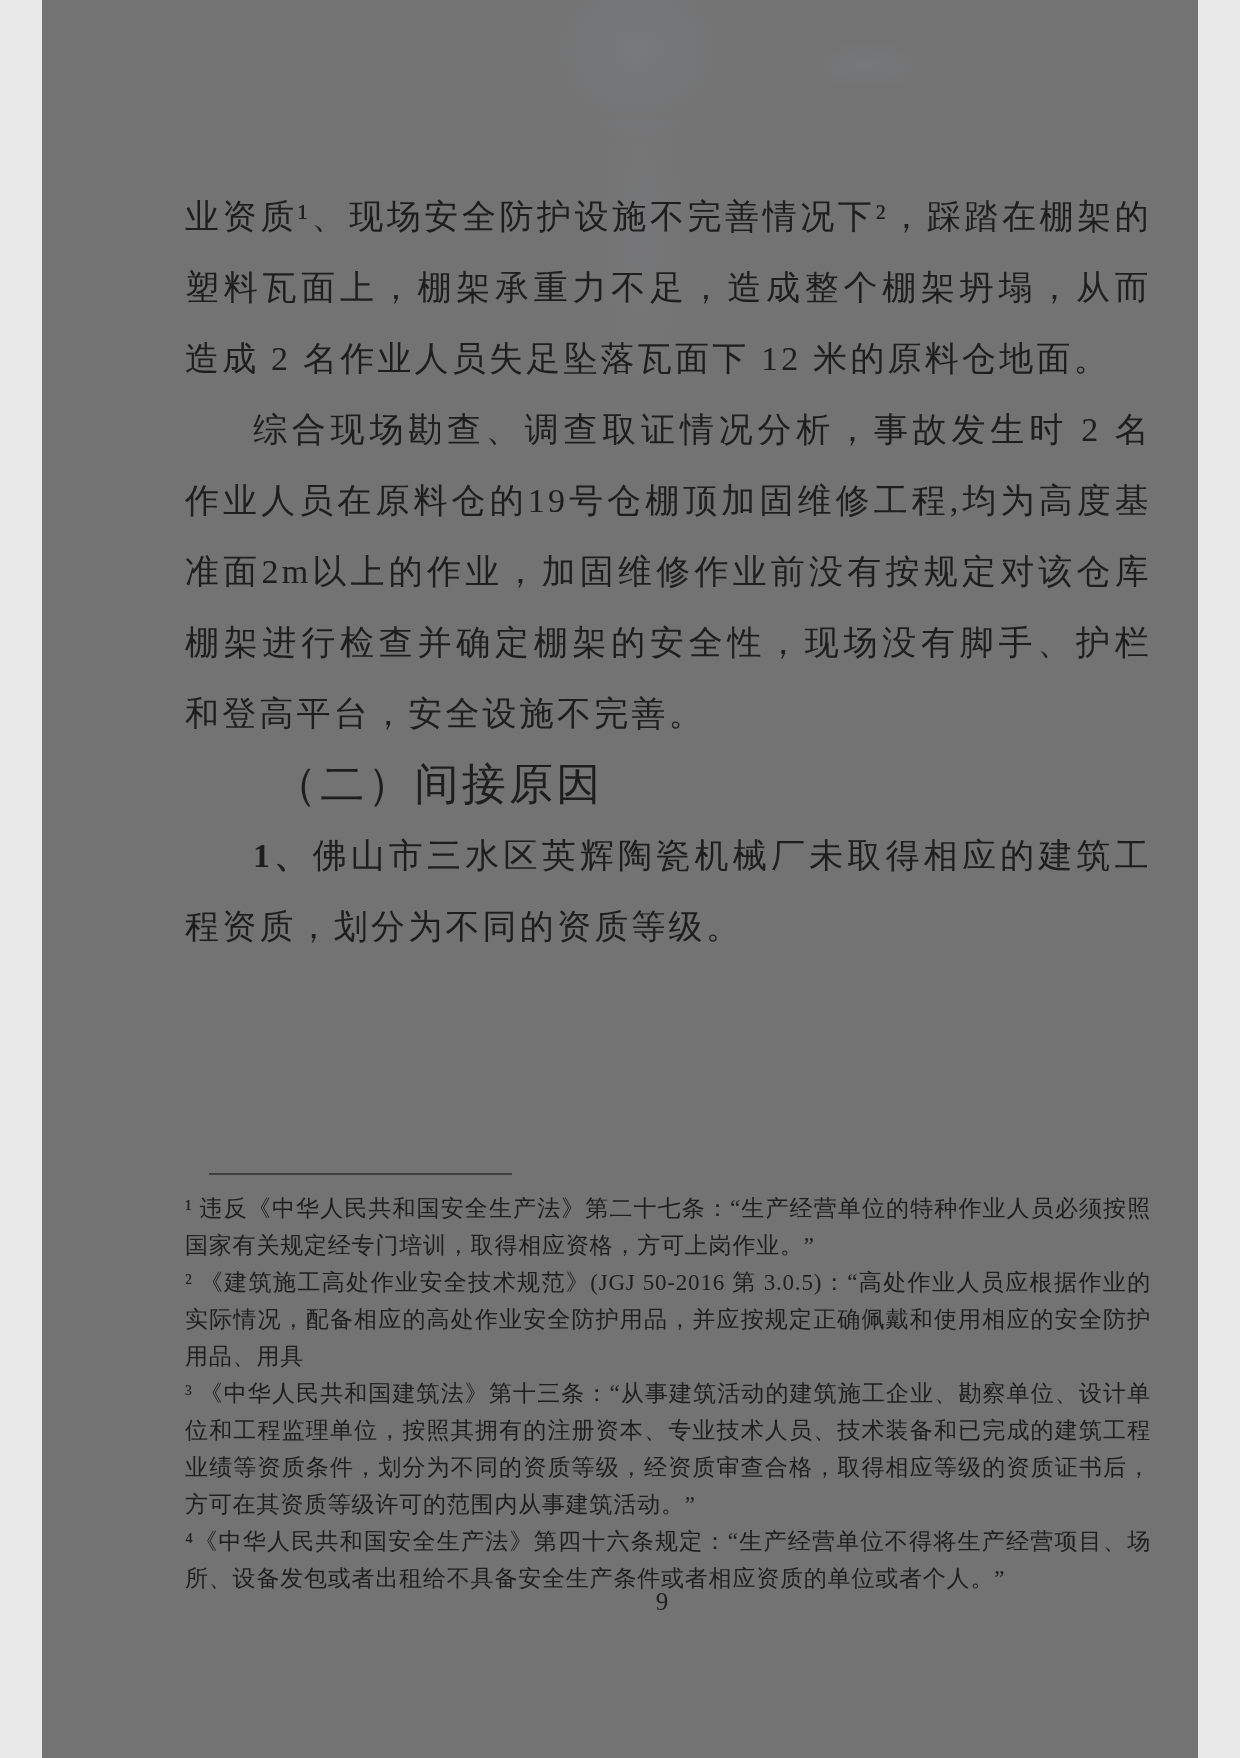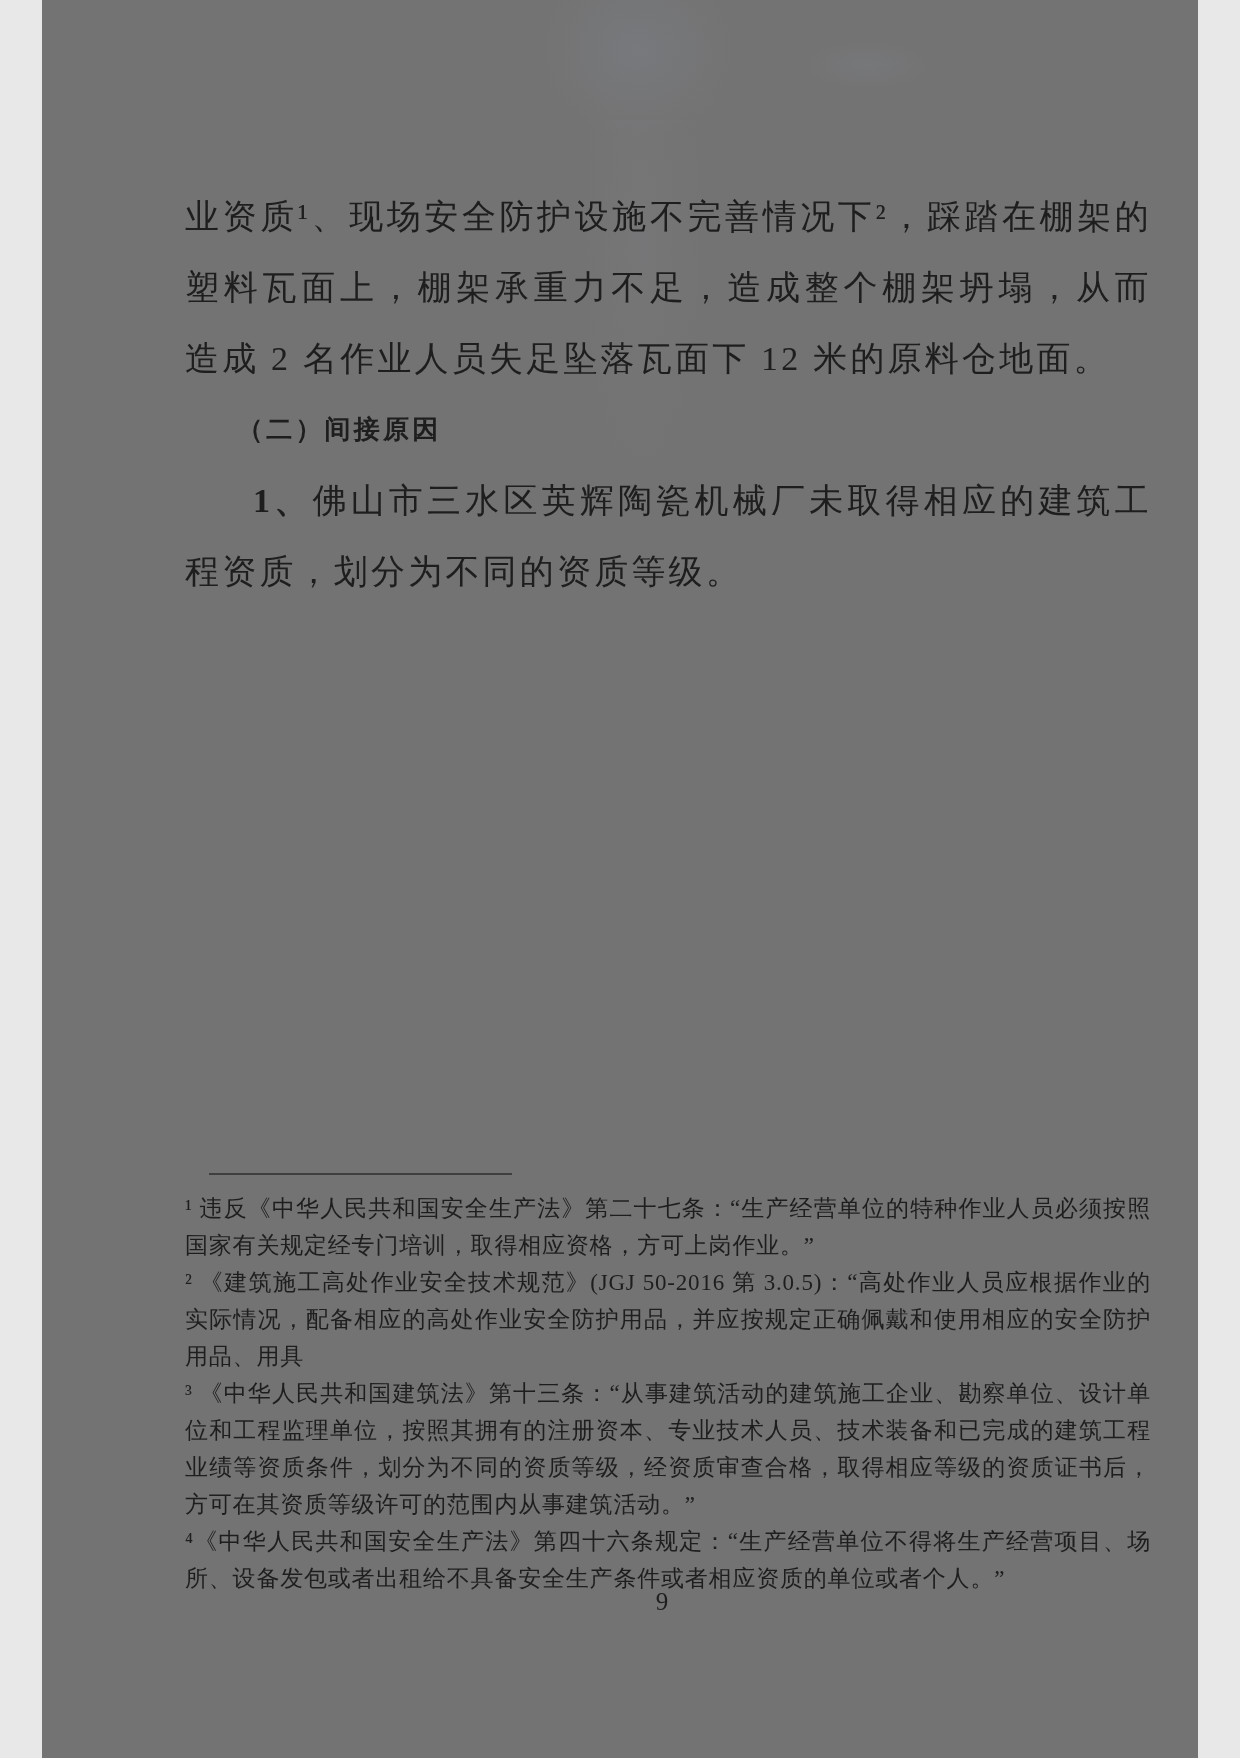--- a/index.html
+++ b/index.html
@@ -33,21 +33,21 @@
     left: 143px; top: 181px;
     width: 967px;
     font-size: 34px;
     line-height: 71px;
     letter-spacing: 3.2px;
     text-align: justify;
     text-justify: inter-character;
   }
   .para { margin: 0; }
   .para.indent { text-indent: 2em; }
-  .para.heading { font-weight: bold; font-size: 26px; }
+  .para.heading { font-weight: normal; font-size: 44px; }
   .num { font-weight: bold; }
   .footnote-sep {
     position: absolute;
     left: 167px; top: 1173px;
     width: 303px; height: 0;
     border-top: 2px solid #3f3f3f;
   }
   .footnotes {
     position: absolute;
     left: 143px; top: 1190px;
@@ -72,20 +72,21 @@
 <body>
 
 <div class="page">
 
   <div class="smudge smudge-1"></div>
   <div class="smudge smudge-2"></div>
   <div class="smudge smudge-3"></div>
 
   <main class="content">
     <p class="para">业资质¹、现场安全防护设施不完善情况下²，踩踏在棚架的塑料瓦面上，棚架承重力不足，造成整个棚架坍塌，从而造成 2 名作业人员失足坠落瓦面下 12 米的原料仓地面。</p>
+    <p class="para indent">综合现场勘查、调查取证情况分析，事故发生时 2 名作业人员在原料仓的19号仓棚顶加固维修工程,均为高度基准面2m以上的作业，加固维修作业前没有按规定对该仓库棚架进行检查并确定棚架的安全性，现场没有脚手、护栏和登高平台，安全设施不完善。</p>
     <h3 class="para heading indent">（二）间接原因</h3>
     <p class="para indent"><span class="num">1、</span><span>佛山市三水区英辉陶瓷机械厂未取得相应的建筑工程资质，划分为不同的资质等级。</span></p>
   </main>
 
   <div class="footnote-sep"></div>
 
   <section class="footnotes">
     <p class="footnote">¹ 违反《中华人民共和国安全生产法》第二十七条：“生产经营单位的特种作业人员必须按照国家有关规定经专门培训，取得相应资格，方可上岗作业。”</p>
     <p class="footnote">² 《建筑施工高处作业安全技术规范》(JGJ 50-2016 第 3.0.5)：“高处作业人员应根据作业的实际情况，配备相应的高处作业安全防护用品，并应按规定正确佩戴和使用相应的安全防护用品、用具</p>
     <p class="footnote">³ 《中华人民共和国建筑法》第十三条：“从事建筑活动的建筑施工企业、勘察单位、设计单位和工程监理单位，按照其拥有的注册资本、专业技术人员、技术装备和已完成的建筑工程业绩等资质条件，划分为不同的资质等级，经资质审查合格，取得相应等级的资质证书后，方可在其资质等级许可的范围内从事建筑活动。”</p>

